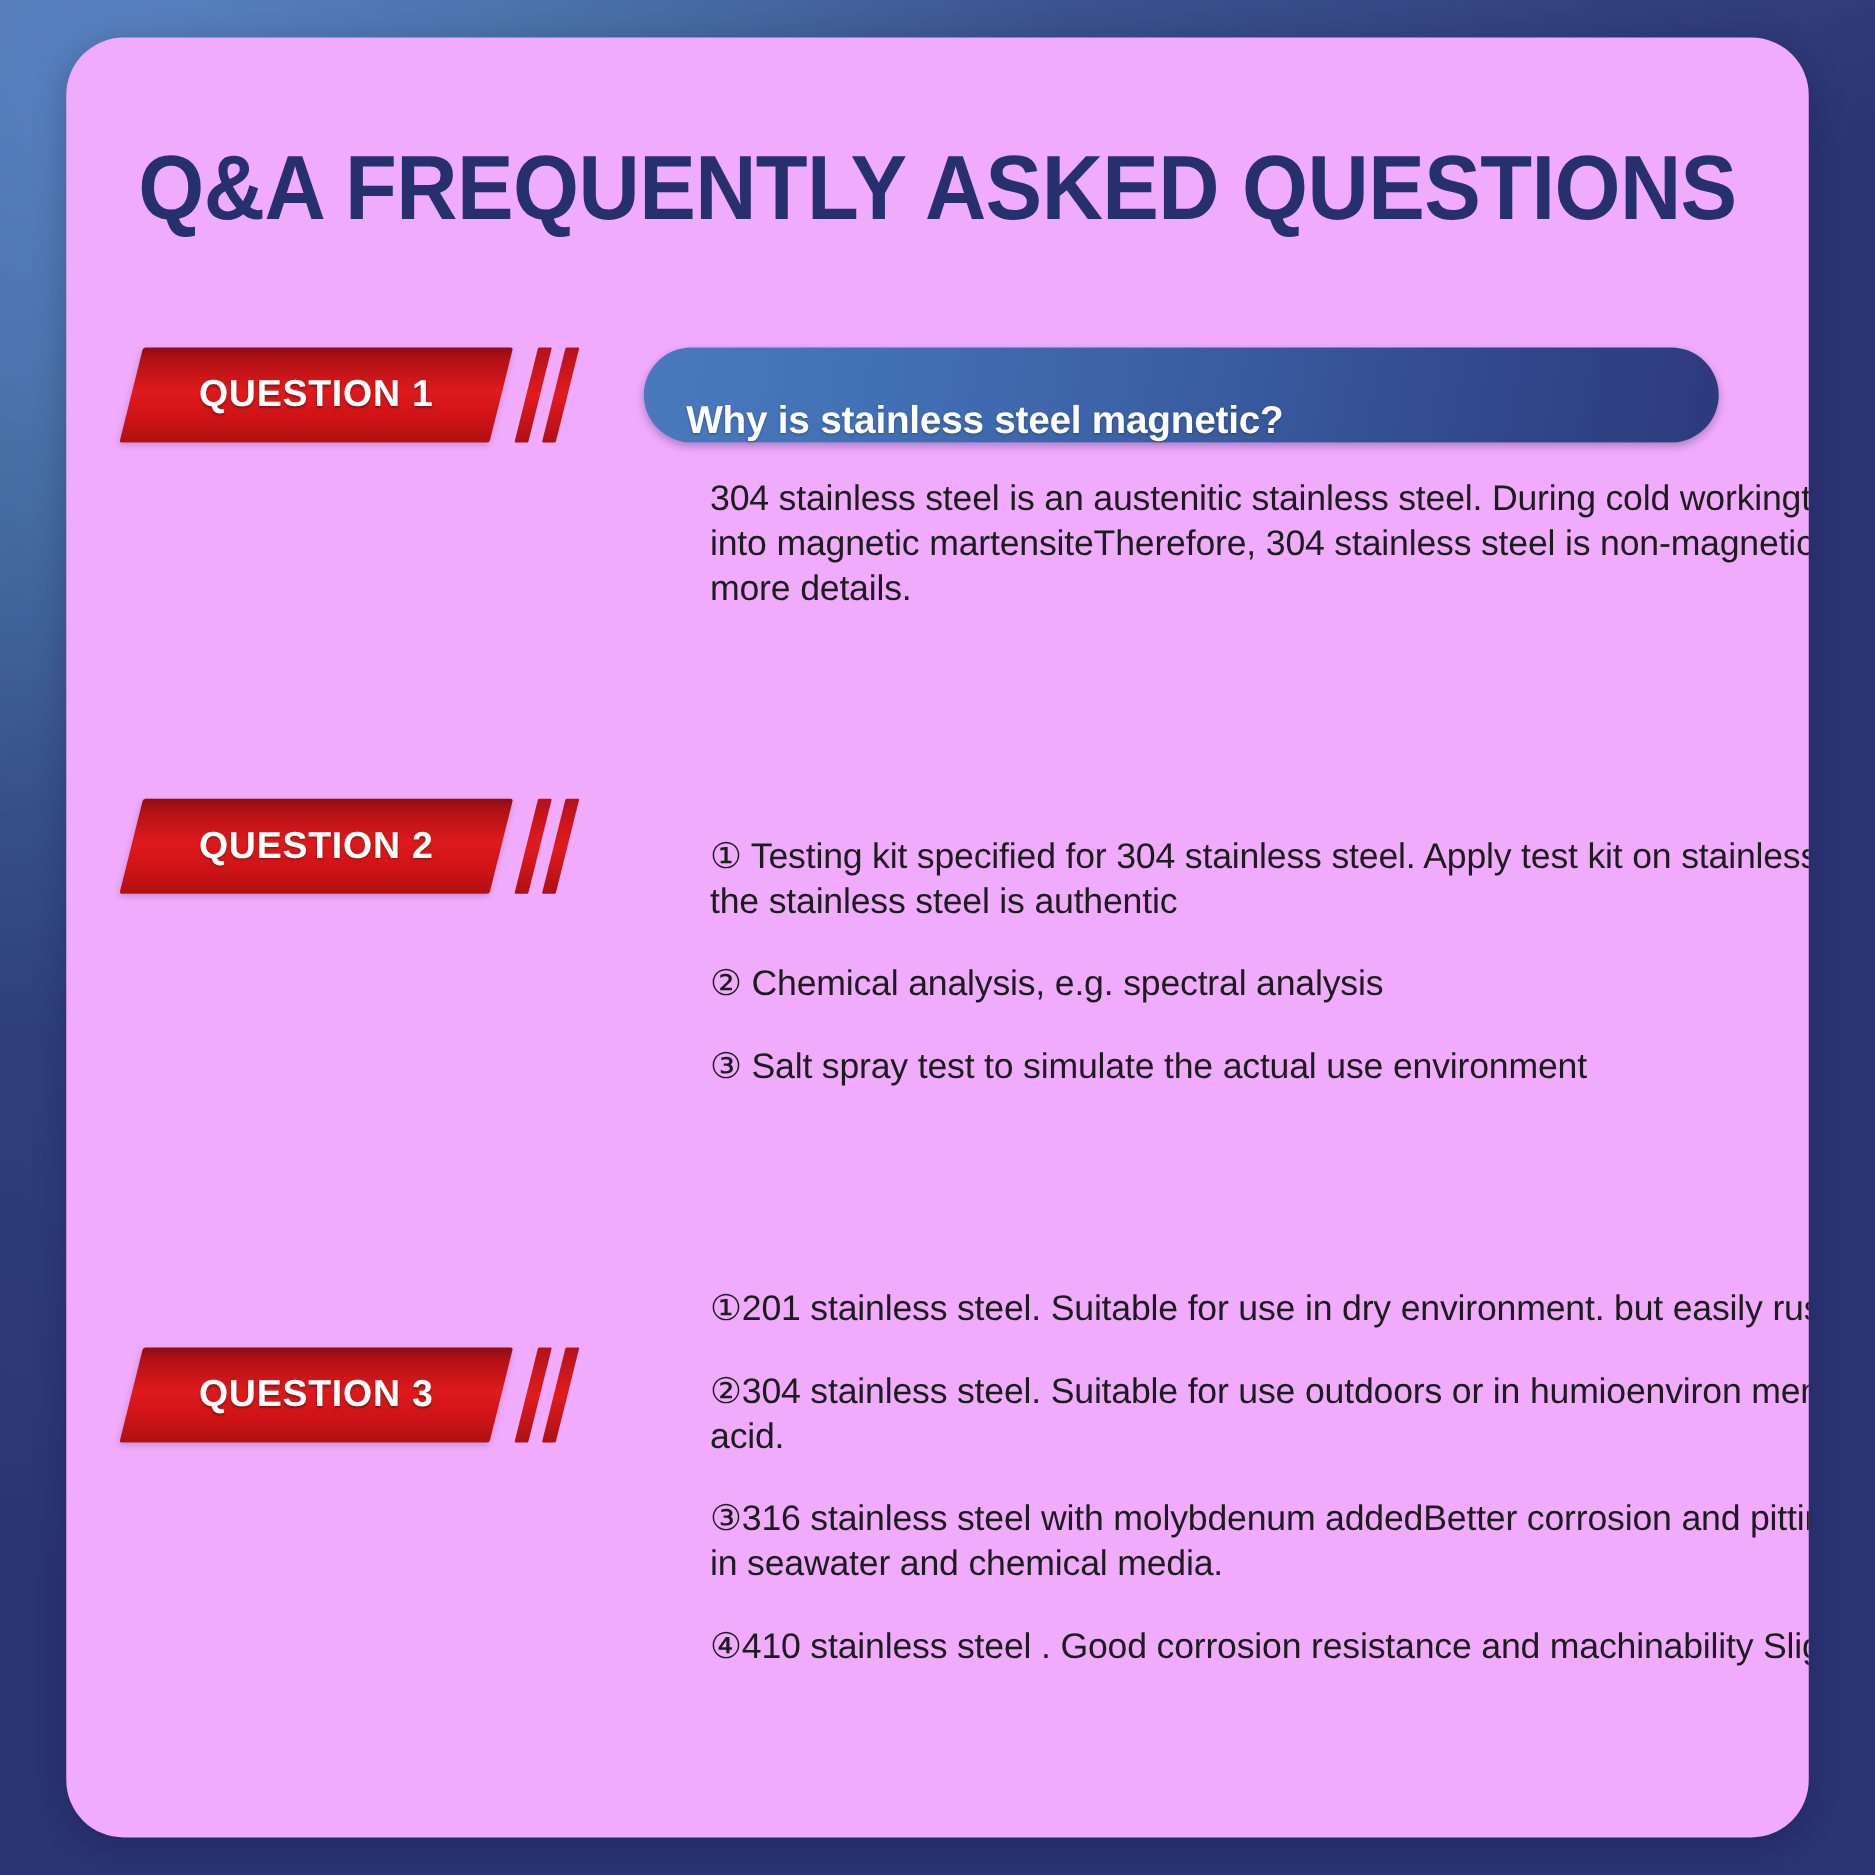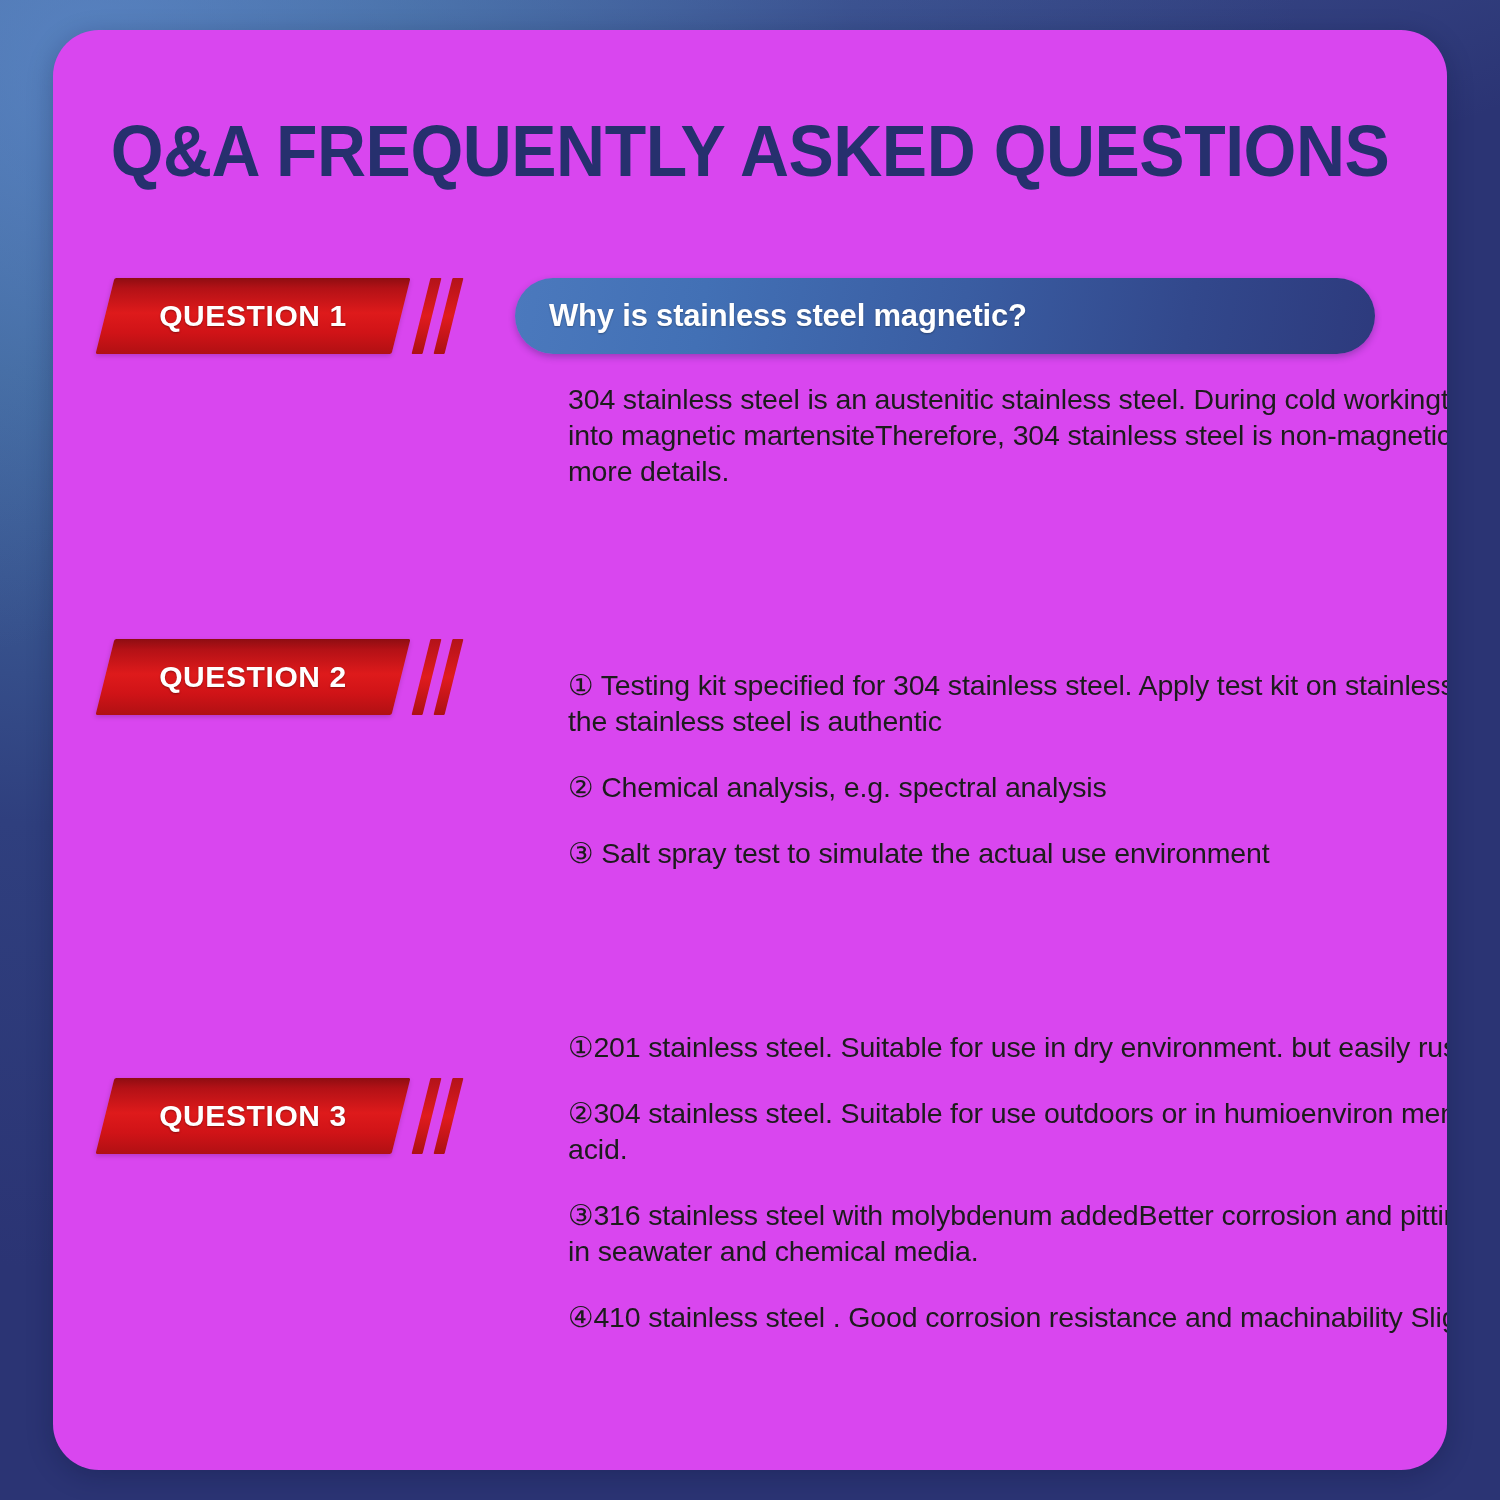--- a/index.html
+++ b/index.html
@@ -32,21 +32,21 @@
     pointer-events: none;
   }
 
   
   #card {
     position: absolute;
     left: 53px;
     top: 30px;
     width: 1394px;
     height: 1440px;
-    background: #d946ef;
+    background: #f0abfc;
     border-radius: 46px;
     box-shadow: 0 6px 26px rgba(10,15,50,0.28);
     overflow: hidden;
   }
 
   
   #title {
     position: absolute;
     left: 0;
     right: 0;
@@ -123,21 +123,21 @@
     height: 76px;
     border-radius: 38px;
     background: linear-gradient(100deg,
         #4b79bd 0%,
         #4270b5 22%,
         #3a5da2 52%,
         #32488c 78%,
         #2d3a7d 100%);
     box-shadow: 0 3px 7px rgba(18,28,70,0.30);
     display: flex;
-    align-items: center;
+    align-items: flex-end;
   }
   .blue-pill-label {
     color: #ffffff;
     font-weight: bold;
     font-size: 31px;
     margin-left: 34px;
     white-space: nowrap;
     text-shadow: 0 1px 2px rgba(0,0,0,0.30);
     letter-spacing: -0.2px;
   }

